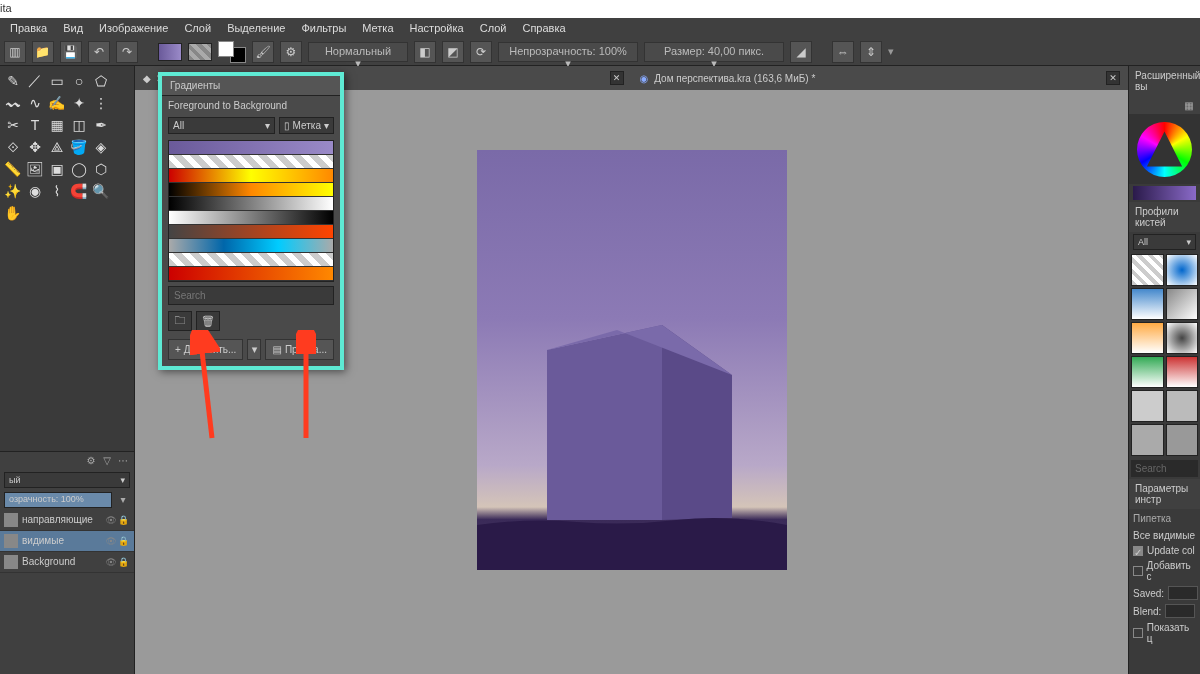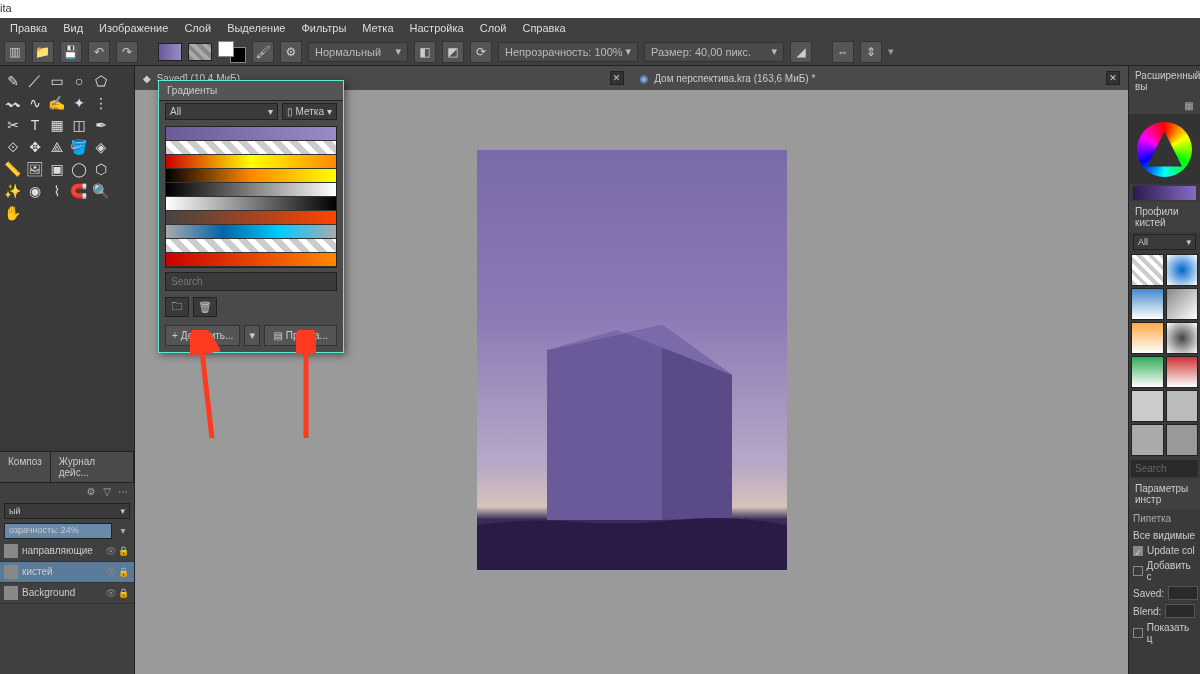--- a/index.html
+++ b/index.html
@@ -3,21 +3,21 @@
 <meta charset="utf-8">
 <style>
   * { box-sizing: border-box; margin: 0; padding: 0; font-family: sans-serif; }
   body { background: #9a9a9a; width: 1200px; height: 674px; overflow: hidden; font-size: 11px; color: #ccc; position: relative; }
   .titlebar { background: #fff; height: 18px; padding: 2px 0; color: #333; font-size: 11px; }
   .menubar { background: #404040; height: 20px; display: flex; align-items: center; padding: 0 4px; gap: 4px; }
   .menubar span { color: #ddd; padding: 2px 6px; cursor: default; }
   .toolbar { background: #404040; height: 28px; display: flex; align-items: center; padding: 0 4px; gap: 6px; border-bottom: 1px solid #222; }
   .tbtn { width: 22px; height: 22px; background: #555; border: 1px solid #333; display: inline-flex; align-items: center; justify-content: center; color: #ccc; font-size: 12px; }
   .tswatch { width: 24px; height: 18px; border: 1px solid #222; }
-  .tcombo { background: #4a4a4a; border: 1px solid #333; height: 20px; padding: 2px 6px; color: #bbb; min-width: 100px; display: flex; align-items: center; justify-content: space-between; }
+  .tcombo { background: #4a4a4a; border: 1px solid #333; height: 20px; padding: 2px 6px; color: #bbb; min-width: 100px; display: flex; align-items: center; justify-content: space-between; flex-direction: column; }
   .main { display: flex; height: 608px; }
   .left-panel { width: 135px; background: #3a3a3a; border-right: 1px solid #222; display: flex; flex-direction: column; }
   .toolbox { padding: 6px 4px; display: flex; flex-wrap: wrap; gap: 4px; }
   .tool { width: 18px; height: 18px; color: #ddd; display: flex; align-items: center; justify-content: center; font-size: 14px; }
   .layer-panel { flex: 1; background: #404040; border-top: 1px solid #222; }
   .tabs { display: flex; border-bottom: 1px solid #222; }
   .tab { padding: 4px 8px; background: #4a4a4a; color: #ccc; border-right: 1px solid #222; font-size: 10px; }
   .layer-row { display: flex; align-items: center; padding: 3px 4px; border-bottom: 1px solid #333; font-size: 10px; }
   .layer-row.sel { background: #5a7a9a; }
   .layer-row .thumb { width: 14px; height: 14px; background: #888; margin-right: 4px; }
@@ -37,21 +37,21 @@
   .grad-strip { height: 14px; background: linear-gradient(to right, #2a1a4a, #8a6ac8); margin: 2px 4px; }
   .brush-grid { display: grid; grid-template-columns: repeat(2, 1fr); gap: 2px; padding: 2px; }
   .brush { height: 32px; background: #ddd; border: 1px solid #222; }
   .rp-search { background: #2a2a2a; padding: 3px 4px; margin: 2px; font-size: 10px; color: #666; }
   .rp-section { padding: 4px; font-size: 10px; }
   .rp-row { display: flex; align-items: center; gap: 4px; padding: 2px 0; }
   .rp-check { width: 10px; height: 10px; border: 1px solid #888; }
   .rp-input { background: #2a2a2a; border: 1px solid #555; padding: 1px 3px; width: 30px; color: #ccc; font-size: 9px; }
   
   
-  .gradient-popup { position: absolute; left: 158px; top: 80px; width: 186px; background: #4a4a4a; border: 1px solid #5eead4; box-shadow: 2px 2px 8px rgba(0,0,0,0.5); z-index: 100; }
+  .gradient-popup { position: absolute; left: 158px; top: 72px; width: 186px; background: #4a4a4a; border: 4px solid #5eead4; box-shadow: 2px 2px 8px rgba(0,0,0,0.5); z-index: 100; }
   .gp-tab { background: #555; padding: 4px 8px; border-bottom: 1px solid #222; font-size: 10px; }
   .gp-label { padding: 4px 6px; font-size: 10px; color: #ccc; }
   .gp-row { display: flex; gap: 4px; padding: 2px 6px; }
   .gp-combo { flex: 1; background: #3a3a3a; border: 1px solid #222; padding: 2px 4px; font-size: 10px; display: flex; justify-content: space-between; }
   .gp-meta { background: #3a3a3a; border: 1px solid #222; padding: 2px 4px; font-size: 10px; display: flex; align-items: center; gap: 3px; }
   .gp-gradients { margin: 4px 6px; border: 1px solid #222; }
   .gp-grad { height: 14px; border-bottom: 1px solid #333; }
   .gp-search { margin: 4px 6px; background: #3a3a3a; border: 1px solid #222; padding: 3px 5px; font-size: 10px; color: #777; }
   .gp-btns { display: flex; gap: 4px; padding: 2px 6px; }
   .gp-btn-sm { width: 24px; height: 20px; background: #3a3a3a; border: 1px solid #222; display: flex; align-items: center; justify-content: center; font-size: 11px; }
@@ -157,48 +157,44 @@
       <div class="tool">⬡</div>
       <div class="tool">✨</div>
       <div class="tool">◉</div>
       <div class="tool">⌇</div>
       <div class="tool">🧲</div>
       <div class="tool">🔍</div>
       <div class="tool">✋</div>
     </div>
     <div style="flex:1"></div>
     <div class="layer-panel">
-      <div class="tabs">
-        <div class="tab">Композ</div>
-        <div class="tab">Журнал дейс...</div>
-      </div>
       <div class="tiny-icons">
         <div class="tiny">⚙</div>
         <div class="tiny">▽</div>
         <div class="tiny">⋯</div>
       </div>
       <div class="combo-sm">
           <span>ый</span>
           <span>▾</span>
         </div>
       <div class="opacity-bar">
-        <div class="slider">озрачность: 24%</div>
+        <div class="slider">озрачность: 100%</div>
         <div class="tiny">▾</div>
       </div>
       <div class="layer-row">
         <div class="thumb"></div>
         <div class="name">направляющие</div>
         <div class="layer-icons">
             <span>👁</span>
             <span>🔒</span>
           </div>
       </div>
       <div class="layer-row sel">
         <div class="thumb"></div>
-        <div class="name">кистей</div>
+        <div class="name">видимые</div>
         <div class="layer-icons">
             <span>👁</span>
             <span>🔒</span>
           </div>
       </div>
       <div class="layer-row">
         <div class="thumb"></div>
         <div class="name">Background</div>
         <div class="layer-icons">
             <span>👁</span>
@@ -287,20 +283,21 @@
       <div class="rp-row">
           <div class="rp-check"></div>
           <span>Показать ц</span>
         </div>
     </div>
   </div>
 </div>
 
 <div class="gradient-popup">
   <div class="gp-tab">Градиенты</div>
+  <div class="gp-label">Foreground to Background</div>
   <div class="gp-row">
     <div class="gp-combo">
         <span>All</span>
         <span>▾</span>
       </div>
     <div class="gp-meta">
         <span>▯</span>
         <span>Метка</span>
         <span>▾</span>
       </div>

